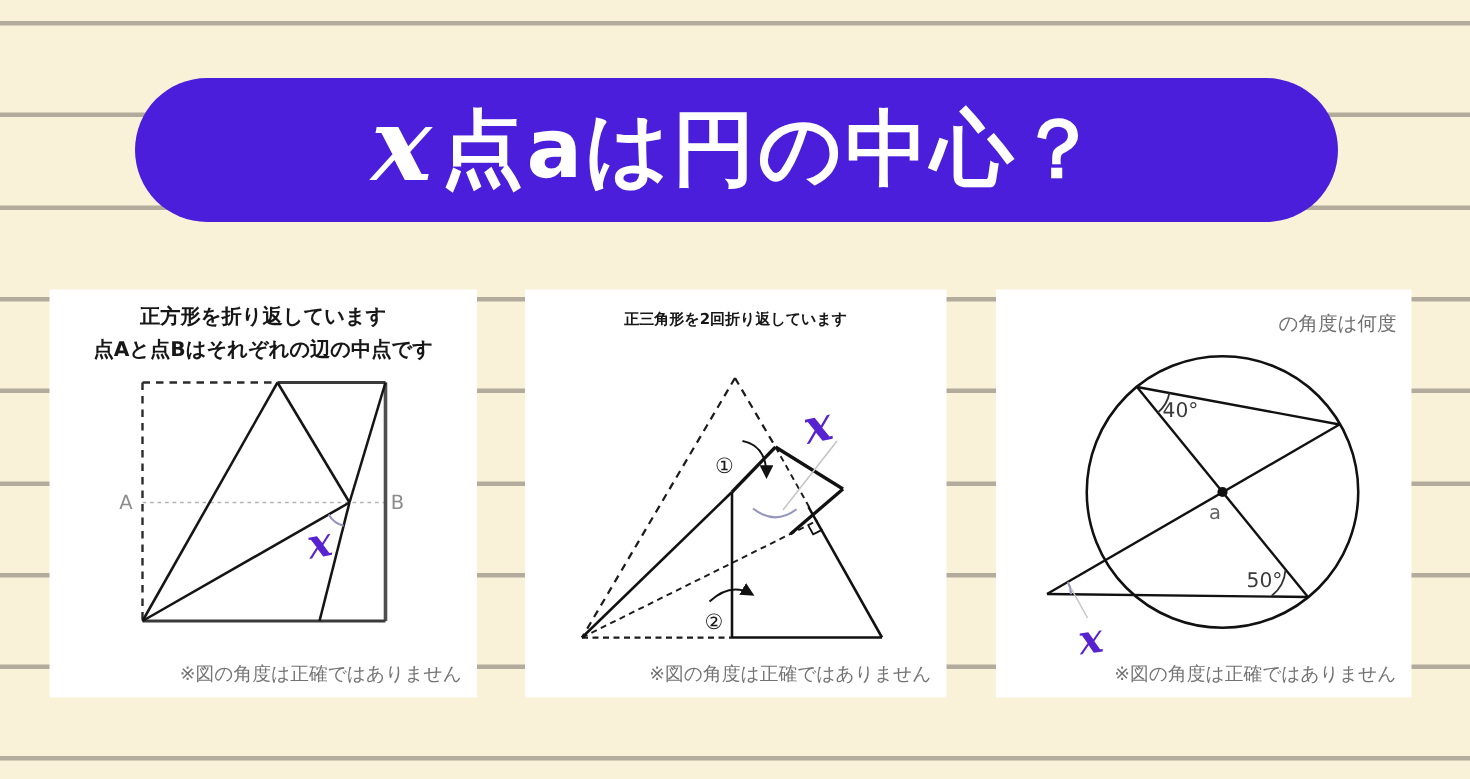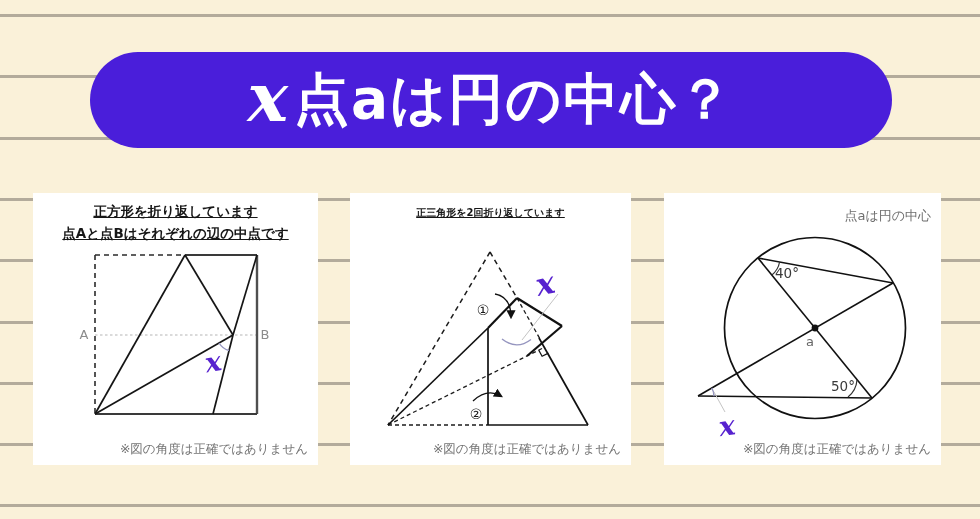--- a/index.html
+++ b/index.html
@@ -10,21 +10,21 @@
           background:#4a1eda;z-index:3;display:flex;align-items:center;justify-content:center;}
   .banner-x{font-family:"DejaVu Serif",serif;font-style:italic;font-weight:bold;
             font-size:68px;color:#fff;margin-right:6px;transform:translateY(-3px);}
   .banner-rest{font-family:"DejaVu Sans",sans-serif;font-weight:bold;font-size:55px;
                color:#fff;letter-spacing:2px;}
   .panel{position:absolute;top:193px;height:272px;background:#ffffff;z-index:2;}
   .panel-left{left:33px;width:285px;}
   .panel-mid{left:350px;width:281px;}
   .panel-right{left:664px;width:277px;}
   .heading-dark{position:absolute;left:0;right:0;text-align:center;color:#171717;
-                font-weight:bold;z-index:2;text-decoration:underline;}
+                font-weight:bold;z-index:2;}
   .heading-left{top:7px;font-size:13.5px;line-height:1.65;}
   .heading-mid{top:13px;font-size:10px;}
   .heading-gray{position:absolute;top:14px;right:10px;text-align:right;color:#6e6e6e;
                 font-size:13px;z-index:2;}
   .note{position:absolute;right:10px;bottom:7px;font-size:12.5px;color:#737373;z-index:2;}
   .fig{position:absolute;left:0;top:0;z-index:1;}
   svg text{font-family:"DejaVu Sans",sans-serif;}
   text.xsym{font-family:"DejaVu Serif",serif;font-style:italic;font-weight:bold;fill:#5722cf;}
   text.ptlabel{fill:#8c8c8c;font-size:13px;}
   text.anglabel{fill:#3a3a3a;font-size:13.5px;}
@@ -113,21 +113,21 @@
       <path d="M145,101 Q161,104 161,124" fill="none" stroke="#111" stroke-width="1.3" marker-end="url(#ah)"></path>
       <path d="M123,208 Q137,195 151,203" fill="none" stroke="#111" stroke-width="1.3" marker-end="url(#ah)"></path>
       <text class="foldnum" x="133" y="122" text-anchor="middle">①</text>
       <text class="foldnum" x="126" y="226" text-anchor="middle">②</text>
       <text class="xsym" x="186" y="101" font-size="31" transform="rotate(-12 197 91)">x</text>
     </svg>
     <div class="note">※図の角度は正確ではありません</div>
   </section>
 
   <section class="panel panel-right">
-    <div class="heading-gray">点aは円の中心</div>
+    <div class="heading-gray">の角度は何度</div>
     <svg class="fig" width="277" height="272" viewBox="0 0 277 272">
       <circle cx="151" cy="135" r="90.5" fill="none" stroke="#111" stroke-width="1.7"></circle>
 
       <line x1="94" y1="65" x2="229" y2="90" stroke="#111" stroke-width="1.6"></line>
       <line x1="94" y1="65" x2="208" y2="205" stroke="#111" stroke-width="1.6"></line>
       <line x1="34" y1="203" x2="229" y2="90" stroke="#111" stroke-width="1.6"></line>
       <line x1="34" y1="203" x2="208" y2="205" stroke="#111" stroke-width="1.6"></line>
 
       <circle cx="151" cy="135" r="3.4" fill="#111"></circle>
       <text x="146" y="153" text-anchor="middle" font-size="13" fill="#666">a</text>

